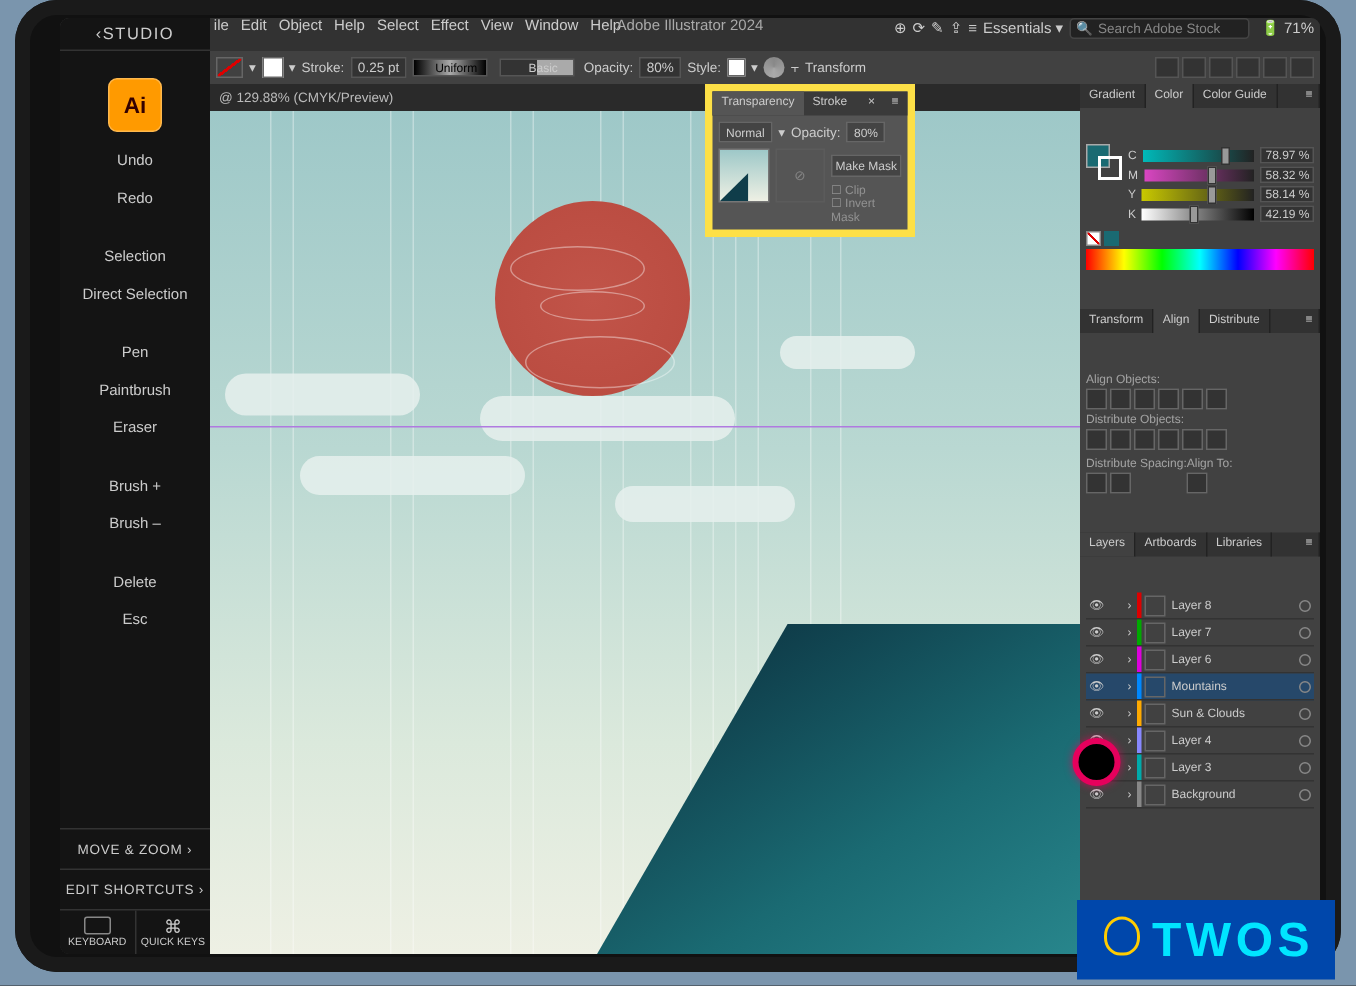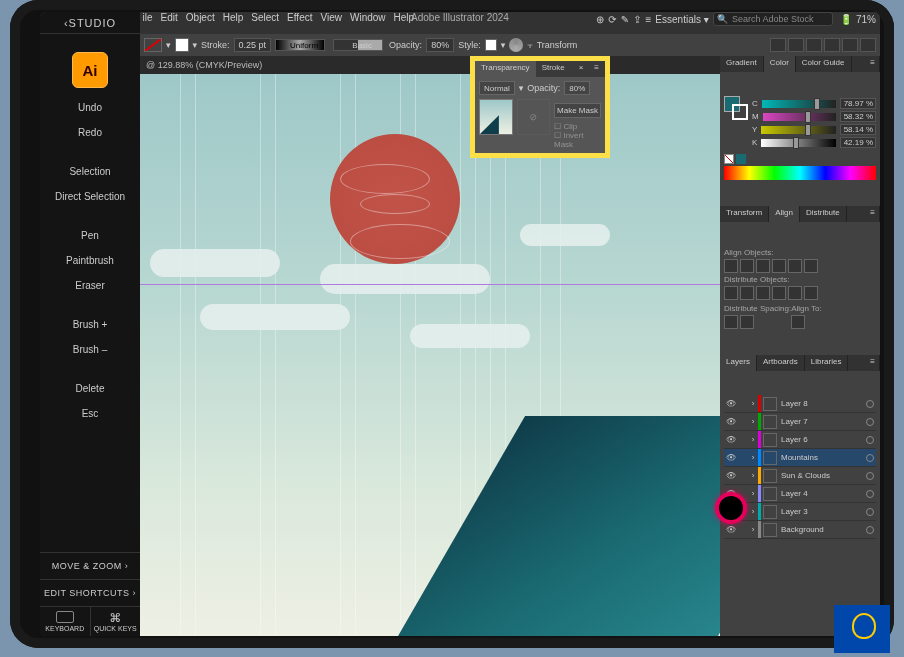--- a/index.html
+++ b/index.html
@@ -448,13 +448,14 @@
 
   </div>
 
   <div class="cursor-dot"></div>
 
  </div>
 </div>
 
 <div class="watermark">
   <div class="bulb"></div>
+  <span>TWOS</span>
 </div>
 
 </body></html>

